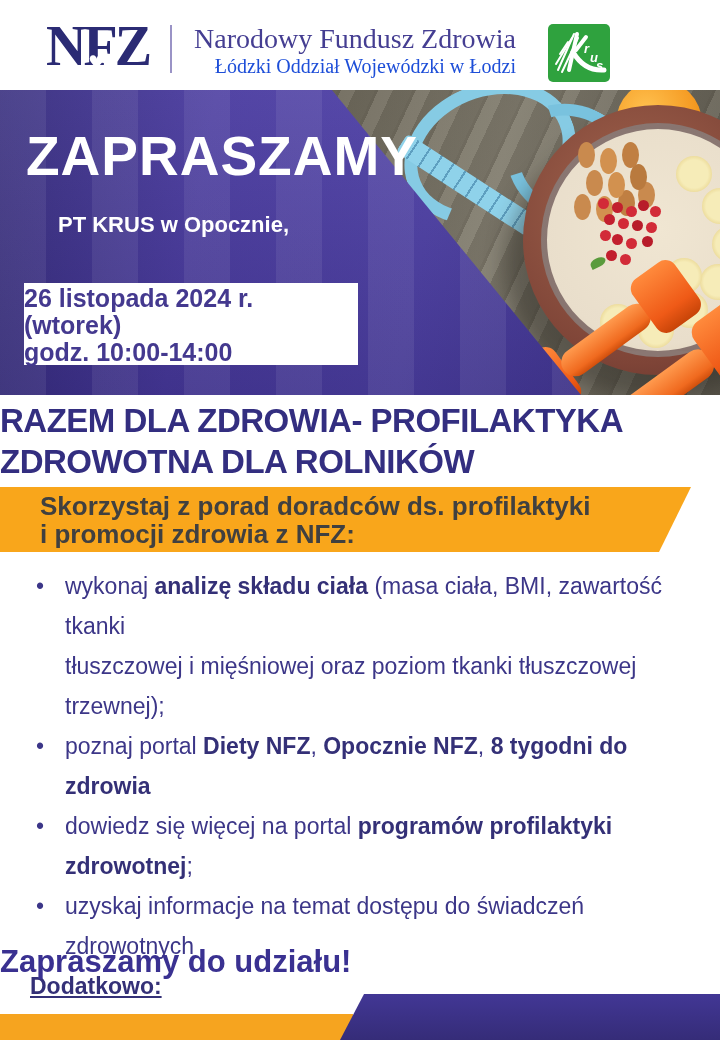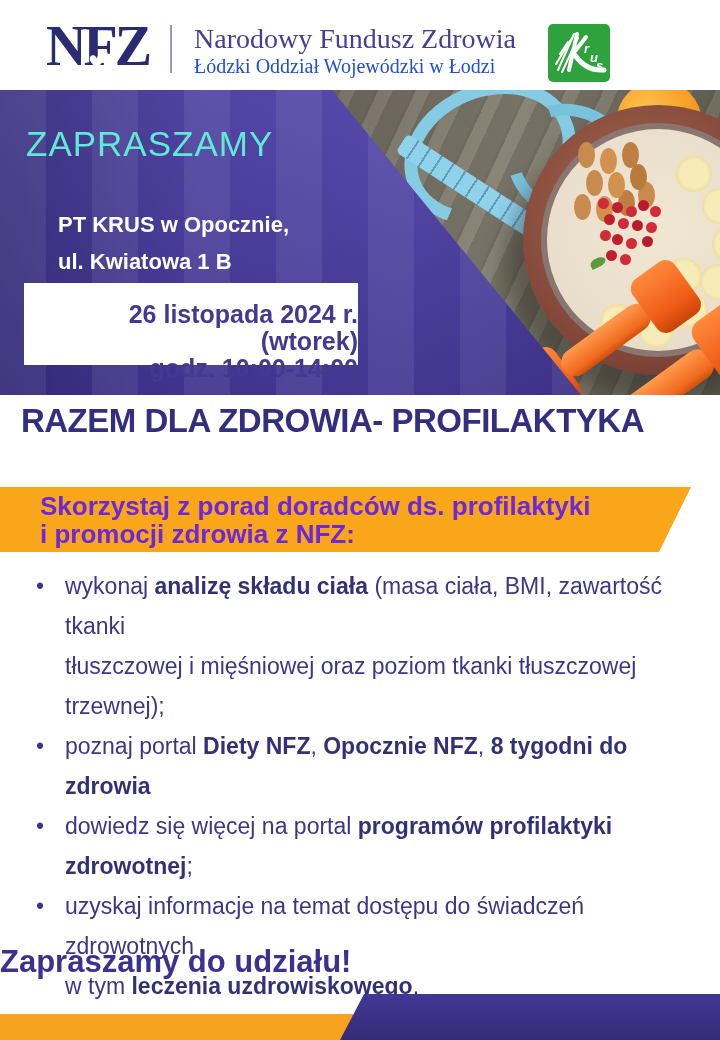--- a/index.html
+++ b/index.html
@@ -7,21 +7,21 @@
         font-family:"Liberation Sans",sans-serif;}
 
   
   .header{position:absolute;left:0;top:0;width:720px;height:84px;background:#fff;}
   .nfz-logo{position:absolute;left:46px;top:16px;width:110px;height:60px;
             font-family:"Liberation Serif",serif;font-weight:700;font-size:56px;
             color:#2b2b74;letter-spacing:-3px;line-height:60px;}
   .nfz-heart{position:absolute;left:42px;top:16px;color:#fff;font-size:19px;
              font-family:"DejaVu Sans",sans-serif;}
   .hdr-divider{position:absolute;left:170px;top:25px;width:2px;height:48px;background:#9a93c6;}
-  .hdr-titles{position:absolute;left:194px;top:24px;font-family:"Liberation Serif",serif;}
+  .hdr-titles{position:absolute;left:194px;top:24px;font-family:"Liberation Serif",serif;text-align:right;}
   .hdr-title{color:#453e92;font-size:28px;line-height:30px;}
   .hdr-sub{color:#1d4ed8;font-size:20px;line-height:24px;}
   .krus-logo{position:absolute;left:548px;top:24px;width:62px;height:58px;}
 
   
   .hero{position:absolute;left:0;top:90px;width:720px;height:305px;overflow:hidden;background:#6f6a5c;}
   .photo{position:absolute;inset:0;}
   .wood{position:absolute;inset:0;
         background:linear-gradient(105deg,#8b8678,#6f6a5c 40%,#837e70 65%,#5f5b50);}
   .wood:after{content:"";position:absolute;inset:0;
@@ -56,35 +56,35 @@
   .db{position:absolute;display:flex;align-items:center;}
   .db .head{width:52px;height:64px;border-radius:12px;
         background:linear-gradient(180deg,#ff8a3c,#ef5a17 70%,#c74408);}
   .db .bar{width:104px;height:28px;border-radius:14px;margin:0 -4px;
         background:linear-gradient(180deg,#ff9a4e,#f06a1f 75%,#d14f0c);}
   .overlay{position:absolute;inset:0;clip-path:polygon(0 0,46.1% 0,80.7% 100%,0 100%);
         background:linear-gradient(100deg,#342a7c 0%,#48399f 28%,#4d3fa6 58%,#3f3390 100%);}
   .overlay:after{content:"";position:absolute;inset:0;
         background:repeating-linear-gradient(90deg,rgba(255,255,255,.07) 0 46px,rgba(255,255,255,0) 46px 92px),
                    linear-gradient(180deg,rgba(255,255,255,.06),rgba(0,0,0,.12));}
-  .hero-title{position:absolute;left:26px;top:34px;color:#5eead4;font-size:35px;font-weight:400;
+  .hero-title{position:absolute;left:26px;top:34px;color:#ffffff;font-size:55px;font-weight:700;
         letter-spacing:1px;z-index:3;}
   .hero-loc{position:absolute;left:58px;top:116px;color:#fff;font-size:22px;font-weight:700;
         line-height:37px;z-index:3;}
   .date-box{position:absolute;left:24px;top:193px;width:334px;height:82px;background:#fff;z-index:3;
-        text-align:right;color:#44398f;font-weight:700;font-size:25px;line-height:27px;padding-top:18px;
+        text-align:left;color:#44398f;font-weight:700;font-size:25px;line-height:27px;padding-top:2px;
         box-sizing:border-box;}
 
   
-  .main-heading{position:absolute;left:0;top:400px;width:644px;text-align:right;
+  .main-heading{position:absolute;left:0;top:400px;width:644px;text-align:left;
         color:#332e80;font-size:33px;font-weight:700;line-height:41px;letter-spacing:-.5px;}
   .banner{position:absolute;left:0;top:487px;width:691px;height:65px;background:#f9a61b;
         clip-path:polygon(0 0,100% 0,calc(100% - 32px) 100%,0 100%);
         padding:5px 0 0 40px;box-sizing:border-box;
-        color:#6d28d9;font-size:26px;font-weight:700;line-height:28px;}
+        color:#404040;font-size:26px;font-weight:700;line-height:28px;}
   .list{position:absolute;left:0;top:566px;width:700px;color:#3c3688;font-size:23px;line-height:40px;}
   .line{position:relative;padding-left:65px;}
   .line.dotted:before{content:"•";position:absolute;left:36px;color:#3c3688;}
   .b{font-weight:700;color:#343077;margin-top:34px;}
   .extra{padding-left:30px;font-weight:700;text-decoration:underline;color:#343077;}
   .closing{position:absolute;left:0;top:944px;width:572px;text-align:left;
         color:#3a3191;font-size:31px;font-weight:700;}
 
   
   .foot-orange{position:absolute;left:0;top:1014px;width:353px;height:26px;background:#f6a41f;}
@@ -157,52 +157,51 @@
       <div class="db" style="left:564px;top:268px;transform:rotate(-36deg) scale(1.12)">
         <div class="head"></div>
         <div class="bar"></div>
         <div class="head"></div>
       </div>
     </div>
     <div class="overlay"></div>
     <div class="hero-title">ZAPRASZAMY</div>
     <div class="hero-loc">
       <div>PT KRUS w Opocznie,</div>
-      <div>ul. Kwiatowa 1 B</div>
     </div>
     <div class="date-box">
       <div>26 listopada 2024 r.</div>
       <div>(wtorek)</div>
       <div>godz. 10:00-14:00</div>
     </div>
   </div>
 
   <div class="main-heading">
     <div>RAZEM DLA ZDROWIA- PROFILAKTYKA</div>
+    <div>ZDROWOTNA DLA ROLNIKÓW</div>
   </div>
 
   <div class="banner">
     <div>Skorzystaj z porad doradców ds. profilaktyki</div>
     <div>i promocji zdrowia z NFZ:</div>
   </div>
 
   <div class="list">
     <div class="bullet">
       <div class="line dotted"><span>wykonaj </span><span class="b">analizę składu ciała </span><span>(masa ciała, BMI, zawartość tkanki</span></div>
       <div class="line"><span>tłuszczowej i mięśniowej oraz poziom tkanki tłuszczowej trzewnej);</span></div>
     </div>
     <div class="bullet">
       <div class="line dotted"><span>poznaj portal </span><span class="b">Diety NFZ</span><span>, </span><span class="b">Opocznie NFZ</span><span>, </span><span class="b">8 tygodni do zdrowia</span></div>
     </div>
     <div class="bullet">
       <div class="line dotted"><span>dowiedz się więcej na portal </span><span class="b">programów profilaktyki zdrowotnej</span><span>;</span></div>
     </div>
     <div class="bullet">
       <div class="line dotted"><span>uzyskaj informacje na temat dostępu do świadczeń zdrowotnych</span></div>
-      <div class="line"><span>w tym </span><span class="b">leczenia uzdrowiskowego</span><span>.</span></div>
     </div>
     <div class="extra">Dodatkowo:</div>
 
   </div>
 
   <div class="closing">Zapraszamy do udziału!</div>
 
   <div class="foot-orange"></div>
   <div class="foot-purple"></div>
 

